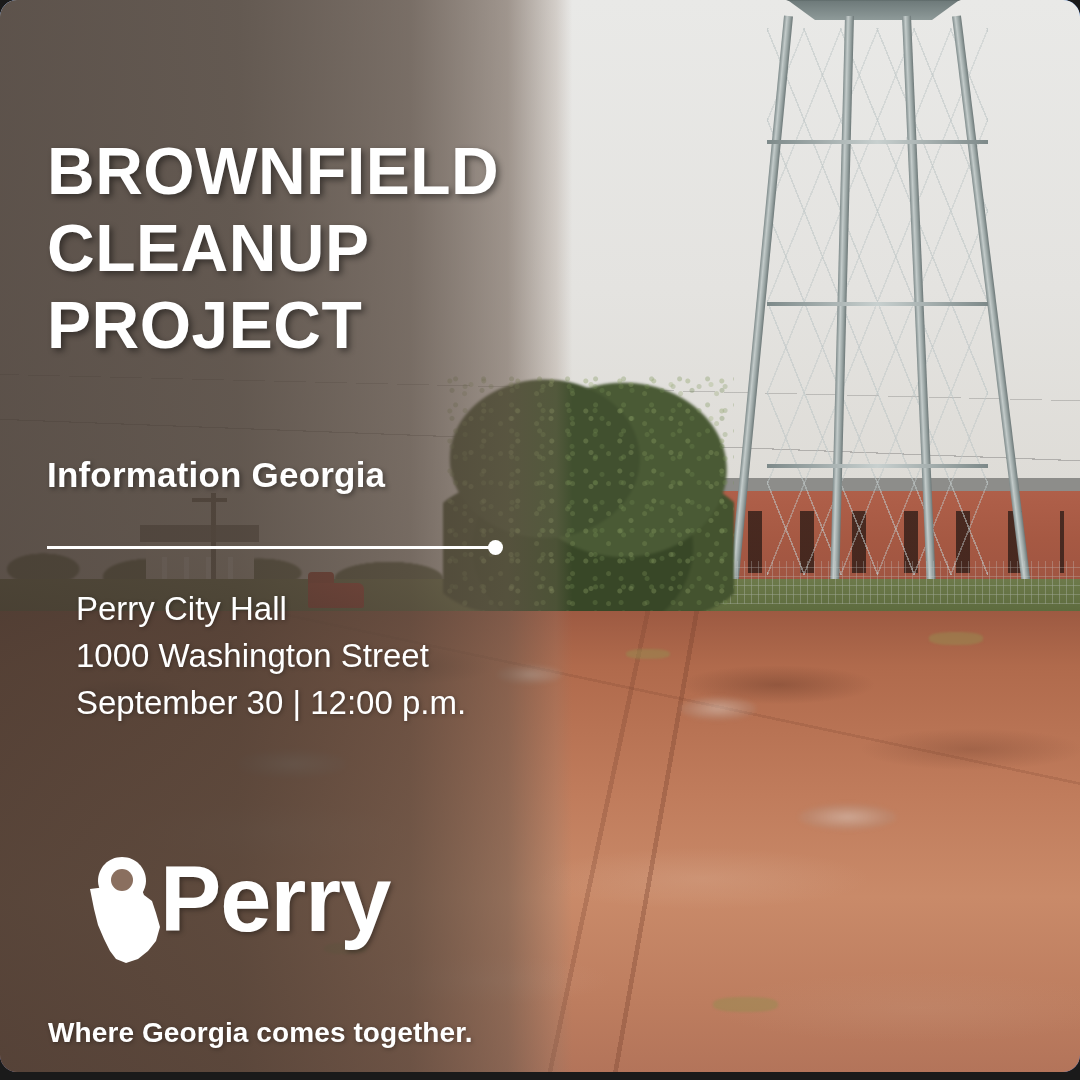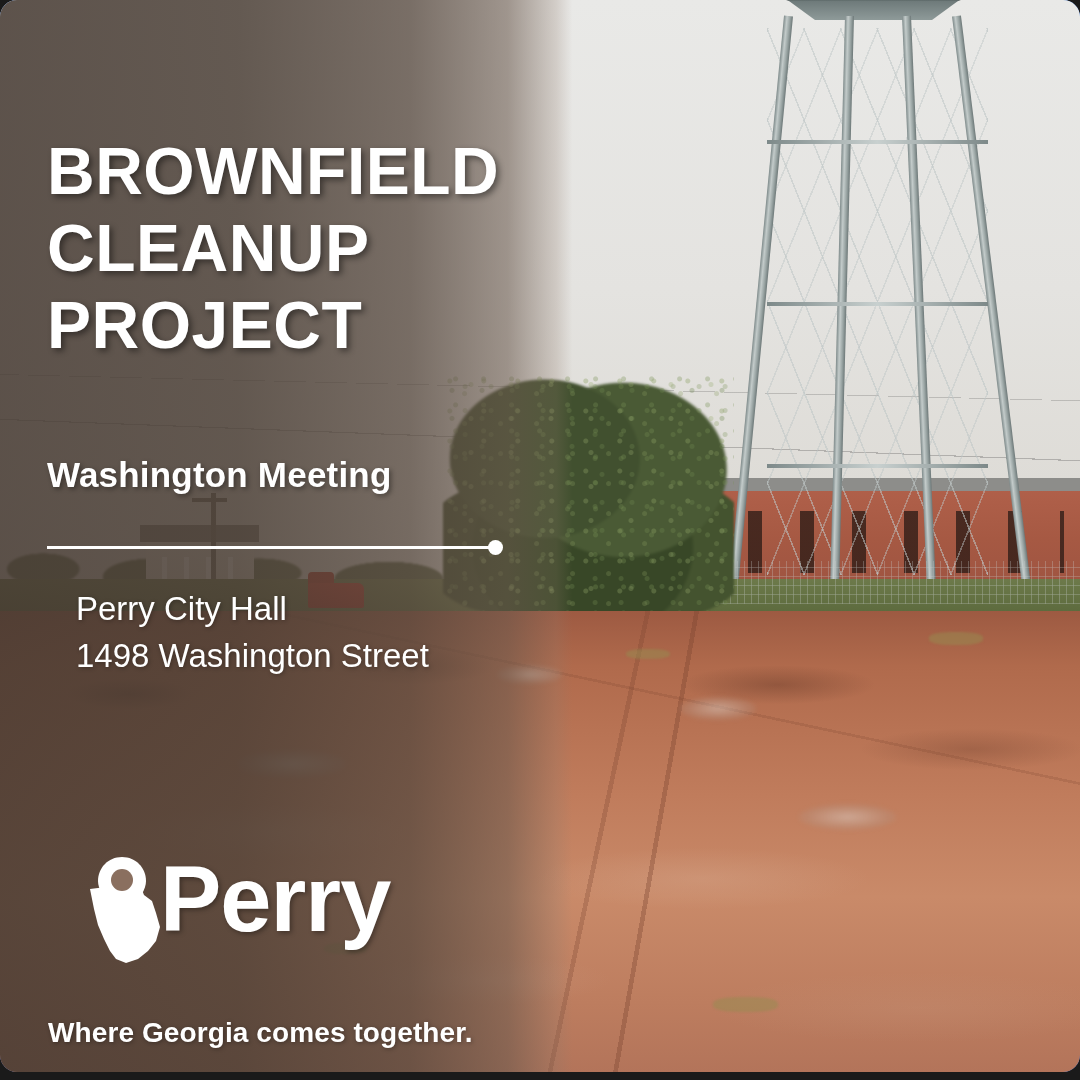--- a/index.html
+++ b/index.html
@@ -487,28 +487,29 @@
     <div class="grass-bit" style="left:86%;top:59%;width:5%;height:1.2%;"></div>
     <div class="grass-bit" style="left:58%;top:60.5%;width:4%;height:1%;"></div>
     <div class="grass-bit" style="left:66%;top:93%;width:6%;height:1.4%;"></div>
     <div class="grass-bit" style="left:30%;top:88%;width:4%;height:1%;"></div>
   </div>
 
   <div class="scrim"></div>
 
   <div class="content">
     <div class="title">BROWNFIELD CLEANUP PROJECT</div>
-    <div class="subtitle">Washington Meeting</div>
+    <div class="subtitle">Information Georgia</div>
 
     <div class="divider"></div>
     <div class="divider-dot"></div>
 
     <div class="details">
       <div>Perry City Hall</div>
-      <div>1498 Washington Street</div>
+      <div>1000 Washington Street</div>
+      <div>September 30 | 12:00 p.m.</div>
     </div>
   </div>
 
   <div class="logo">
     <div class="logo-row">
       <div class="logo-mark">
         <svg viewBox="0 0 90 112" width="90" height="112" aria-hidden="true">
 
           <path d="M8 34 L40 30 L44 28 L58 30 L62 40 L70 46 L74 58 L78 72 L74 86
                    L66 96 L56 104 L44 108 L34 104 L28 96 L22 84 L16 70 L12 54 Z" fill="#ffffff"></path>

